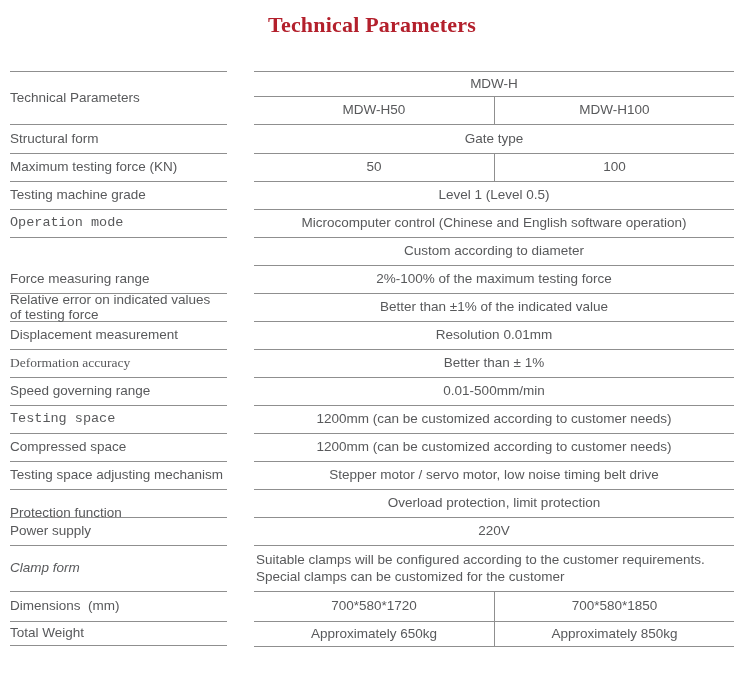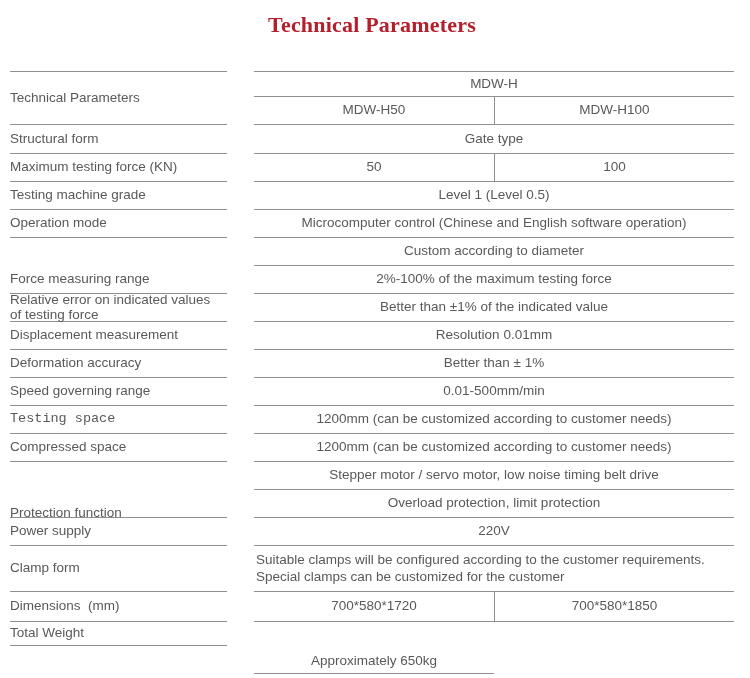--- a/index.html
+++ b/index.html
@@ -66,31 +66,32 @@
 <body>
 
 <div class="page">
   <div class="page-title">Technical Parameters</div>
 
   <div class="params-grid" style="grid-template-rows: 26px 28px 29px 28px 28px 28px 28px 28px 28px 28px 28px 28px 28px 28px 28px 28px 28px 46px 30px 24px;">
       <div class="label-cell first-row" style="grid-row: 1 / span 2;">Technical Parameters</div>
       <div class="label-cell" style="grid-row: 3 / span 1;">Structural form</div>
       <div class="label-cell" style="grid-row: 4 / span 1;">Maximum testing force (KN)</div>
       <div class="label-cell" style="grid-row: 5 / span 1;">Testing machine grade</div>
-      <div class="label-cell" style="grid-row: 6 / span 1;">Operation mode</div>
+      <div class="label-cell" style="grid-row: 6 / span 1; font-family: Liberation Mono, monospace;">Operation mode</div>
       <div class="label-cell" style="grid-row: 8 / span 1;">Force measuring range</div>
       <div class="label-cell" style="grid-row: 9 / span 1;">Relative error on indicated values of testing force</div>
       <div class="label-cell" style="grid-row: 10 / span 1;">Displacement measurement</div>
-      <div class="label-cell" style="grid-row: 11 / span 1;">Deformation accuracy</div>
+      <div class="label-cell" style="grid-row: 11 / span 1; font-family: Liberation Serif, serif;">Deformation accuracy</div>
       <div class="label-cell" style="grid-row: 12 / span 1;">Speed governing range</div>
       <div class="label-cell" style="grid-row: 13 / span 1; font-family: Liberation Mono, monospace;">Testing space</div>
       <div class="label-cell" style="grid-row: 14 / span 1;">Compressed space</div>
+      <div class="label-cell" style="grid-row: 15 / span 1;">Testing space adjusting mechanism</div>
       <div class="label-cell" style="grid-row: 16 / span 1; margin-top: 20px;">Protection function</div>
       <div class="label-cell" style="grid-row: 17 / span 1;">Power supply</div>
-      <div class="label-cell" style="grid-row: 18 / span 1;">Clamp form</div>
+      <div class="label-cell" style="grid-row: 18 / span 1; font-style: italic;">Clamp form</div>
       <div class="label-cell" style="grid-row: 19 / span 1;">Dimensions&nbsp; (mm)</div>
       <div class="label-cell" style="grid-row: 20 / span 1;">Total Weight</div>
       <div class="value-cell first-row" style="grid-area: 1 / 3 / auto / span 2;">MDW-H</div>
       <div class="value-cell" style="grid-area: 2 / 3;">MDW-H50</div>
       <div class="value-cell with-divider" style="grid-area: 2 / 4;">MDW-H100</div>
       <div class="value-cell" style="grid-area: 3 / 3 / auto / span 2;">Gate type</div>
       <div class="value-cell" style="grid-area: 4 / 3;">50</div>
       <div class="value-cell with-divider" style="grid-area: 4 / 4;">100</div>
       <div class="value-cell" style="grid-area: 5 / 3 / auto / span 2;">Level 1 (Level 0.5)</div>
       <div class="value-cell" style="grid-area: 6 / 3 / auto / span 2;">Microcomputer control (Chinese and English software operation)</div>
@@ -102,15 +103,16 @@
       <div class="value-cell" style="grid-area: 12 / 3 / auto / span 2;">0.01-500mm/min</div>
       <div class="value-cell" style="grid-area: 13 / 3 / auto / span 2;">1200mm (can be customized according to customer needs)</div>
       <div class="value-cell" style="grid-area: 14 / 3 / auto / span 2;">1200mm (can be customized according to customer needs)</div>
       <div class="value-cell" style="grid-area: 15 / 3 / auto / span 2;">Stepper motor / servo motor, low noise timing belt drive</div>
       <div class="value-cell" style="grid-area: 16 / 3 / auto / span 2;">Overload protection, limit protection</div>
       <div class="value-cell" style="grid-area: 17 / 3 / auto / span 2;">220V</div>
       <div class="value-cell left-align" style="grid-area: 18 / 3 / auto / span 2;">Suitable clamps will be configured according to the customer requirements.
 Special clamps can be customized for the customer</div>
       <div class="value-cell" style="grid-area: 19 / 3;">700*580*1720</div>
       <div class="value-cell with-divider" style="grid-area: 19 / 4;">700*580*1850</div>
-      <div class="value-cell" style="grid-area: 20 / 3; margin-top: 27px;">Approximately 650kg</div>
+      <div class="value-cell" style="grid-area: 20 / 3;">Approximately 650kg</div>
+      <div class="value-cell with-divider" style="grid-area: 20 / 4;">Approximately 850kg</div>
     </div>
 </div>
 
 </body></html>

